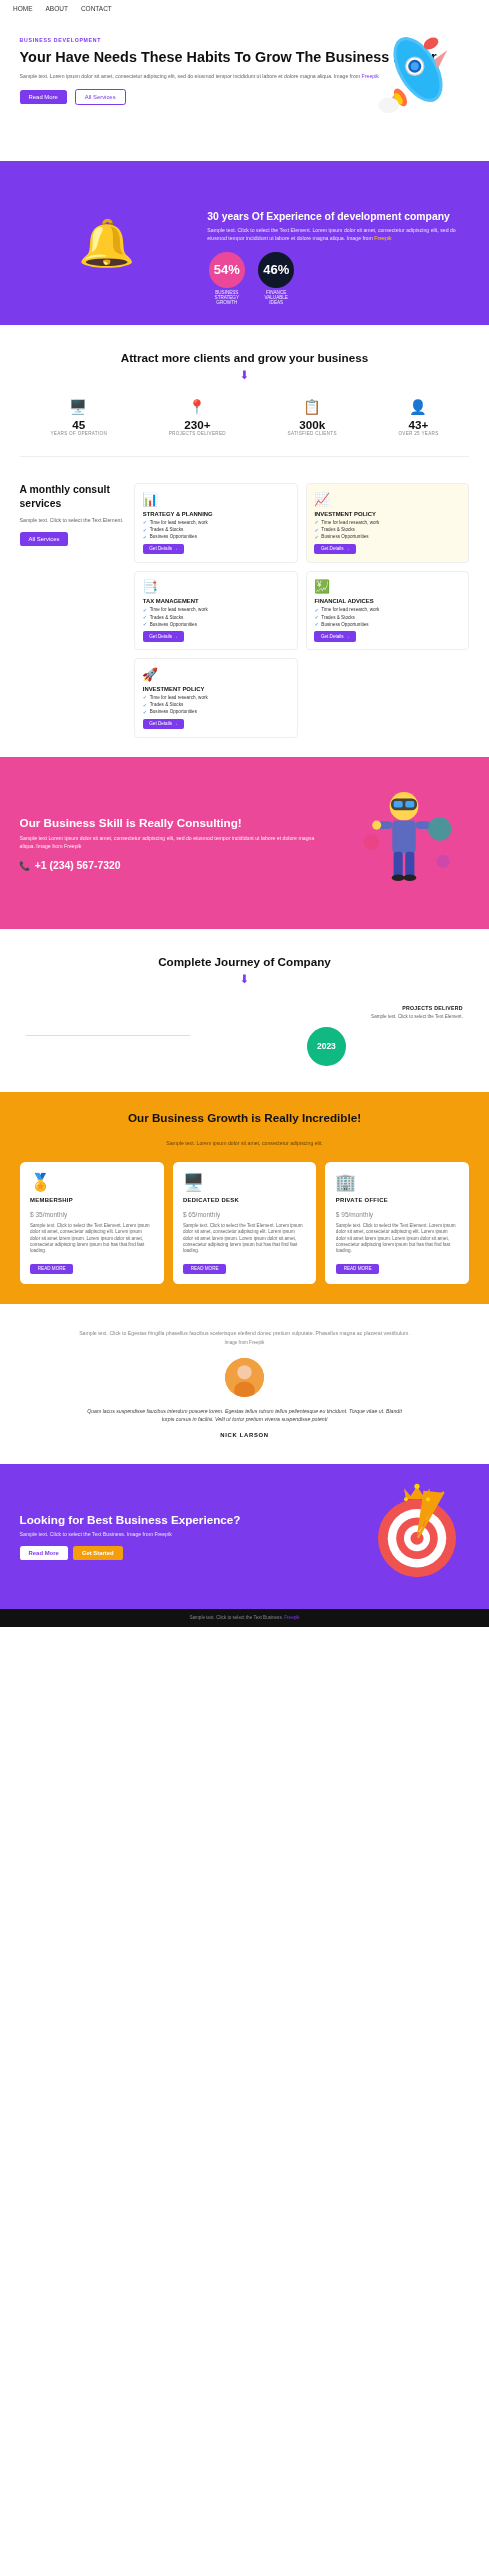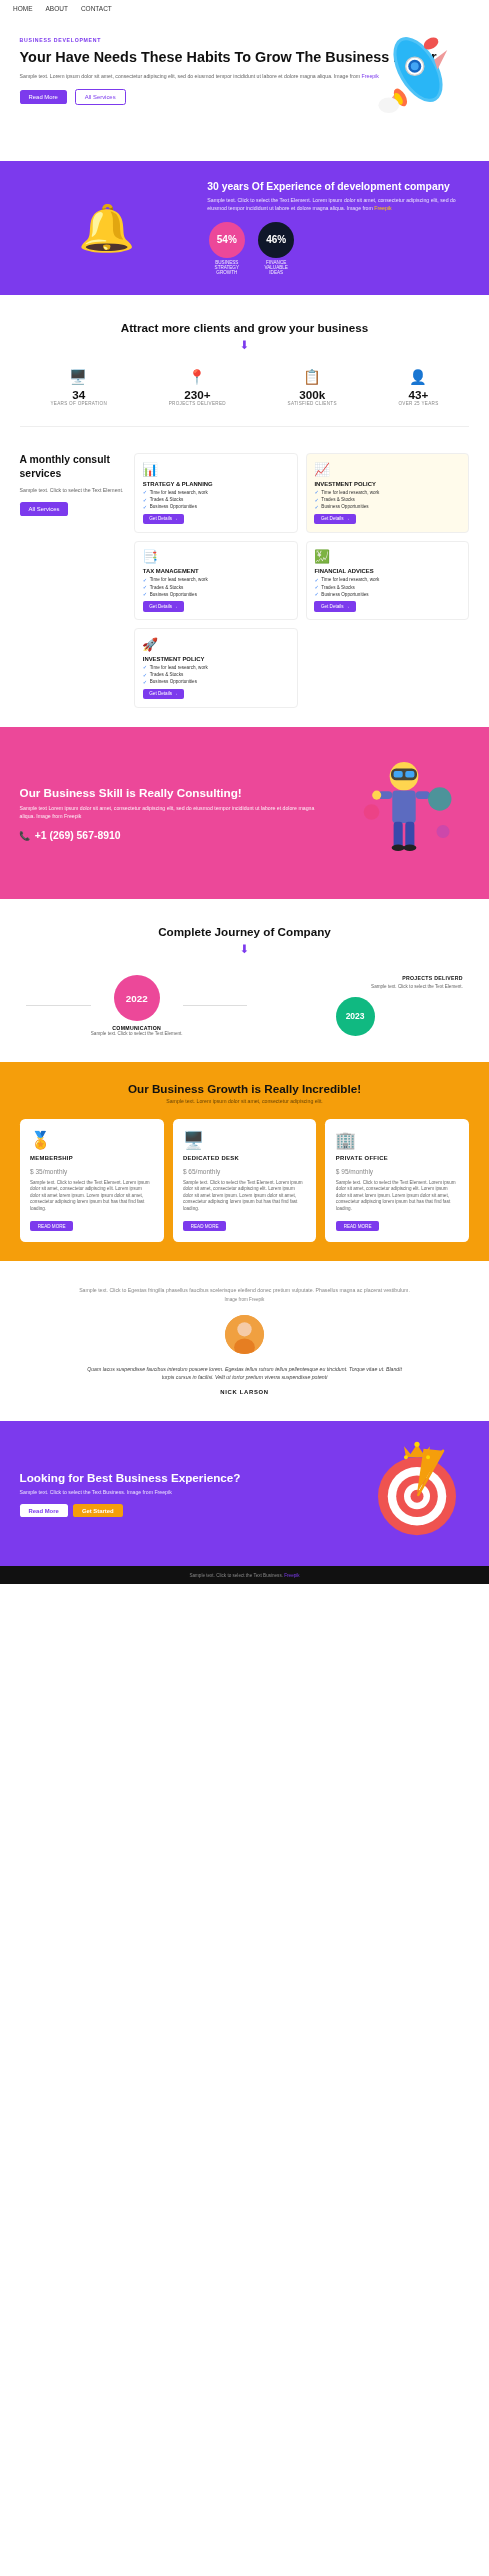--- a/index.html
+++ b/index.html
@@ -19,25 +19,25 @@
     .btn-primary { background: #7c3aed; color: #fff; border: none; padding: 3.9px 9px; border-radius: 2.6px; font-size: 5.9px; cursor: pointer; margin-right: 5.2px; }
     .btn-outline { background: transparent; color: #7c3aed; border: 0.7px solid #7c3aed; padding: 3.9px 9px; border-radius: 2.6px; font-size: 5.9px; cursor: pointer; }
     .hero-image { width: 130px; position: absolute; right: 6.5px; top: 6.5px; }
     .rocket-svg { width: 117px; height: 104px; }
 
     
     .purple-section { background: #7c3aed; display: flex; padding: 19.6px; gap: 13px; align-items: center; }
     .purple-left { flex: 1; display: flex; justify-content: center; align-items: center; }
     .bell-icon { font-size: 46px; }
     .purple-right { flex: 1.5; }
-    .purple-right h2 { color: #fff; font-size: 10.4px; font-weight: 800; margin-bottom: 5.2px; }
+    .purple-right h2 { color: #fff; font-size: 10.4px; font-weight: 800; margin-bottom: 5.2px; margin-top: 30px; }
     .purple-right p { color: rgba(255,255,255,0.85); font-size: 5.2px; line-height: 1.5; margin-bottom: 9px; }
     .stats-circles { display: flex; gap: 10.4px; }
     .circle-stat { text-align: center; }
-    .circle { width: 36px; height: 36px; border-radius: 50%; display: flex; align-items: center; justify-content: center; font-size: 10px; font-weight: 900; color: #fff; margin: 0 auto 2.6px; }
+    .circle { width: 36px; height: 36px; border-radius: 50%; display: flex; align-items: center; justify-content: center; font-size: 13px; font-weight: 900; color: #fff; margin: 0 auto 2.6px; }
     .circle-pink { background: #ec4899; }
     .circle-purple { background: #0f172a; }
     .circle-label { font-size: 4.6px; color: rgba(255,255,255,0.9); text-align: center; max-width: 39px; }
 
     
     .attract-section { padding: 26px 19.6px 13px; text-align: center; }
     .attract-section h2 { font-size: 11.7px; font-weight: 800; color: #111; margin-bottom: 4px; }
     .arrow-down { color: #7c3aed; font-size: 11.7px; margin-bottom: 10.4px; display: block; }
     .stats-row { display: flex; justify-content: space-around; align-items: flex-start; padding: 6.5px 0 19.6px; border-bottom: 0.7px solid #eee; }
     .stat-item { text-align: center; }
@@ -84,21 +84,21 @@
     .year-pink { background: #ec4899; width: 46px; height: 46px; font-size: 9.8px; }
     .year-green { background: #10b981; }
     .timeline-connector { flex: 0.3; height: 1.3px; background: #ddd; position: relative; }
     .center-column { text-align: center; flex-shrink: 0; }
     .center-column .year-circle { margin: 0 auto 3.9px; }
     .center-column .comm-label { font-size: 5.2px; font-weight: 800; text-transform: uppercase; letter-spacing: 0.3px; }
     .center-column p { font-size: 4.6px; color: #666; }
 
     
     .growth-section { background: #f59e0b; padding: 19.6px; }
-    .growth-section h2 { font-size: 11.7px; font-weight: 900; color: #111; text-align: center; margin-bottom: 3px; }
+    .growth-section h2 { font-size: 11.7px; font-weight: 900; color: #111; text-align: center; margin-bottom: 16px; }
     .growth-section .sub { font-size: 5.2px; color: rgba(0,0,0,0.6); text-align: center; margin-bottom: 15.7px; }
     .pricing-grid { display: grid; grid-template-columns: 1fr 1fr 1fr; gap: 9px; }
     .pricing-card { background: #fff; border-radius: 5.2px; padding: 10.4px; }
     .pricing-icon { font-size: 17px; margin-bottom: 3.9px; }
     .pricing-type { font-size: 5.9px; font-weight: 800; color: #111; text-transform: uppercase; letter-spacing: 0.3px; margin-bottom: 2.6px; }
     .pricing-price { font-size: 11.7px; font-weight: 900; color: #111; margin-bottom: 3.9px; }
     .pricing-price span { font-size: 6.5px; font-weight: 400; color: #888; }
     .pricing-desc { font-size: 4.6px; color: #666; line-height: 1.4; margin-bottom: 6.5px; }
     .btn-read { background: #7c3aed; color: #fff; border: none; padding: 2.6px 7.8px; border-radius: 2px; font-size: 4.6px; cursor: pointer; }
 
@@ -202,21 +202,21 @@
     </div>
   </div>
 </section>
 
 <section class="attract-section">
   <h2>Attract more clients and grow your business</h2>
   <span class="arrow-down">⬇</span>
   <div class="stats-row">
     <div class="stat-item">
       <div class="stat-icon">🖥️</div>
-      <div class="stat-number">34</div>
+      <div class="stat-number">45</div>
       <div class="stat-label">YEARS OF OPERATION</div>
     </div>
     <div class="stat-item">
       <div class="stat-icon">📍</div>
       <div class="stat-number">230+</div>
       <div class="stat-label">PROJECTS DELIVERED</div>
     </div>
     <div class="stat-item">
       <div class="stat-icon">📋</div>
       <div class="stat-number">300k</div>
@@ -329,21 +329,21 @@
     </div>
   </div>
 </section>
 
 <section class="pink-section">
   <div class="pink-content">
     <h2>Our Business Skill is Really Consulting!</h2>
     <p>Sample text Lorem ipsum dolor sit amet, consectetur adipiscing elit, sed do eiusmod tempor incididunt ut labore et dolore magna aliqua. Image from Freepik</p>
     <div class="phone-number">
       <span class="phone-icon">📞</span>
-      <span>+1 (269) 567-8910</span>
+      <span>+1 (234) 567-7320</span>
     </div>
   </div>
   <div class="pink-image">
     <svg class="businessman-svg" viewBox="0 0 200 200">
 
       <circle cx="100" cy="45" r="22" fill="#ffd54f"></circle>
 
       <rect x="80" y="33" width="40" height="18" rx="8" fill="#333" opacity="0.9"></rect>
       <rect x="84" y="37" width="14" height="10" rx="3" fill="#42a5f5"></rect>
       <rect x="102" y="37" width="14" height="10" rx="3" fill="#42a5f5"></rect>
@@ -368,25 +368,20 @@
   </div>
 </section>
 
 <section class="journey-section">
   <h2>Complete Journey of Company</h2>
   <span class="journey-arrow">⬇</span>
   <div class="journey-timeline">
 
     <div class="timeline-connector"></div>
 
-    <div class="center-column">
-      <div class="year-circle year-pink">2022</div>
-      <div class="comm-label" style="margin-top:3.9px;font-size:5.2px;font-weight:800;letter-spacing:0.3px;">COMMUNICATION</div>
-      <p style="font-size:4.6px;color:#666;">Sample text. Click to select the Text Element.</p>
-    </div>
     <div class="timeline-connector"></div>
 
     <div class="timeline-item right-item">
       <h4>PROJECTS DELIVERD</h4>
       <p>Sample text. Click to select the Text Element.</p>
       <div class="year-circle year-green" style="margin-top:6.5px; margin-left:auto;">2023</div>
     </div>
   </div>
 </section>
 

